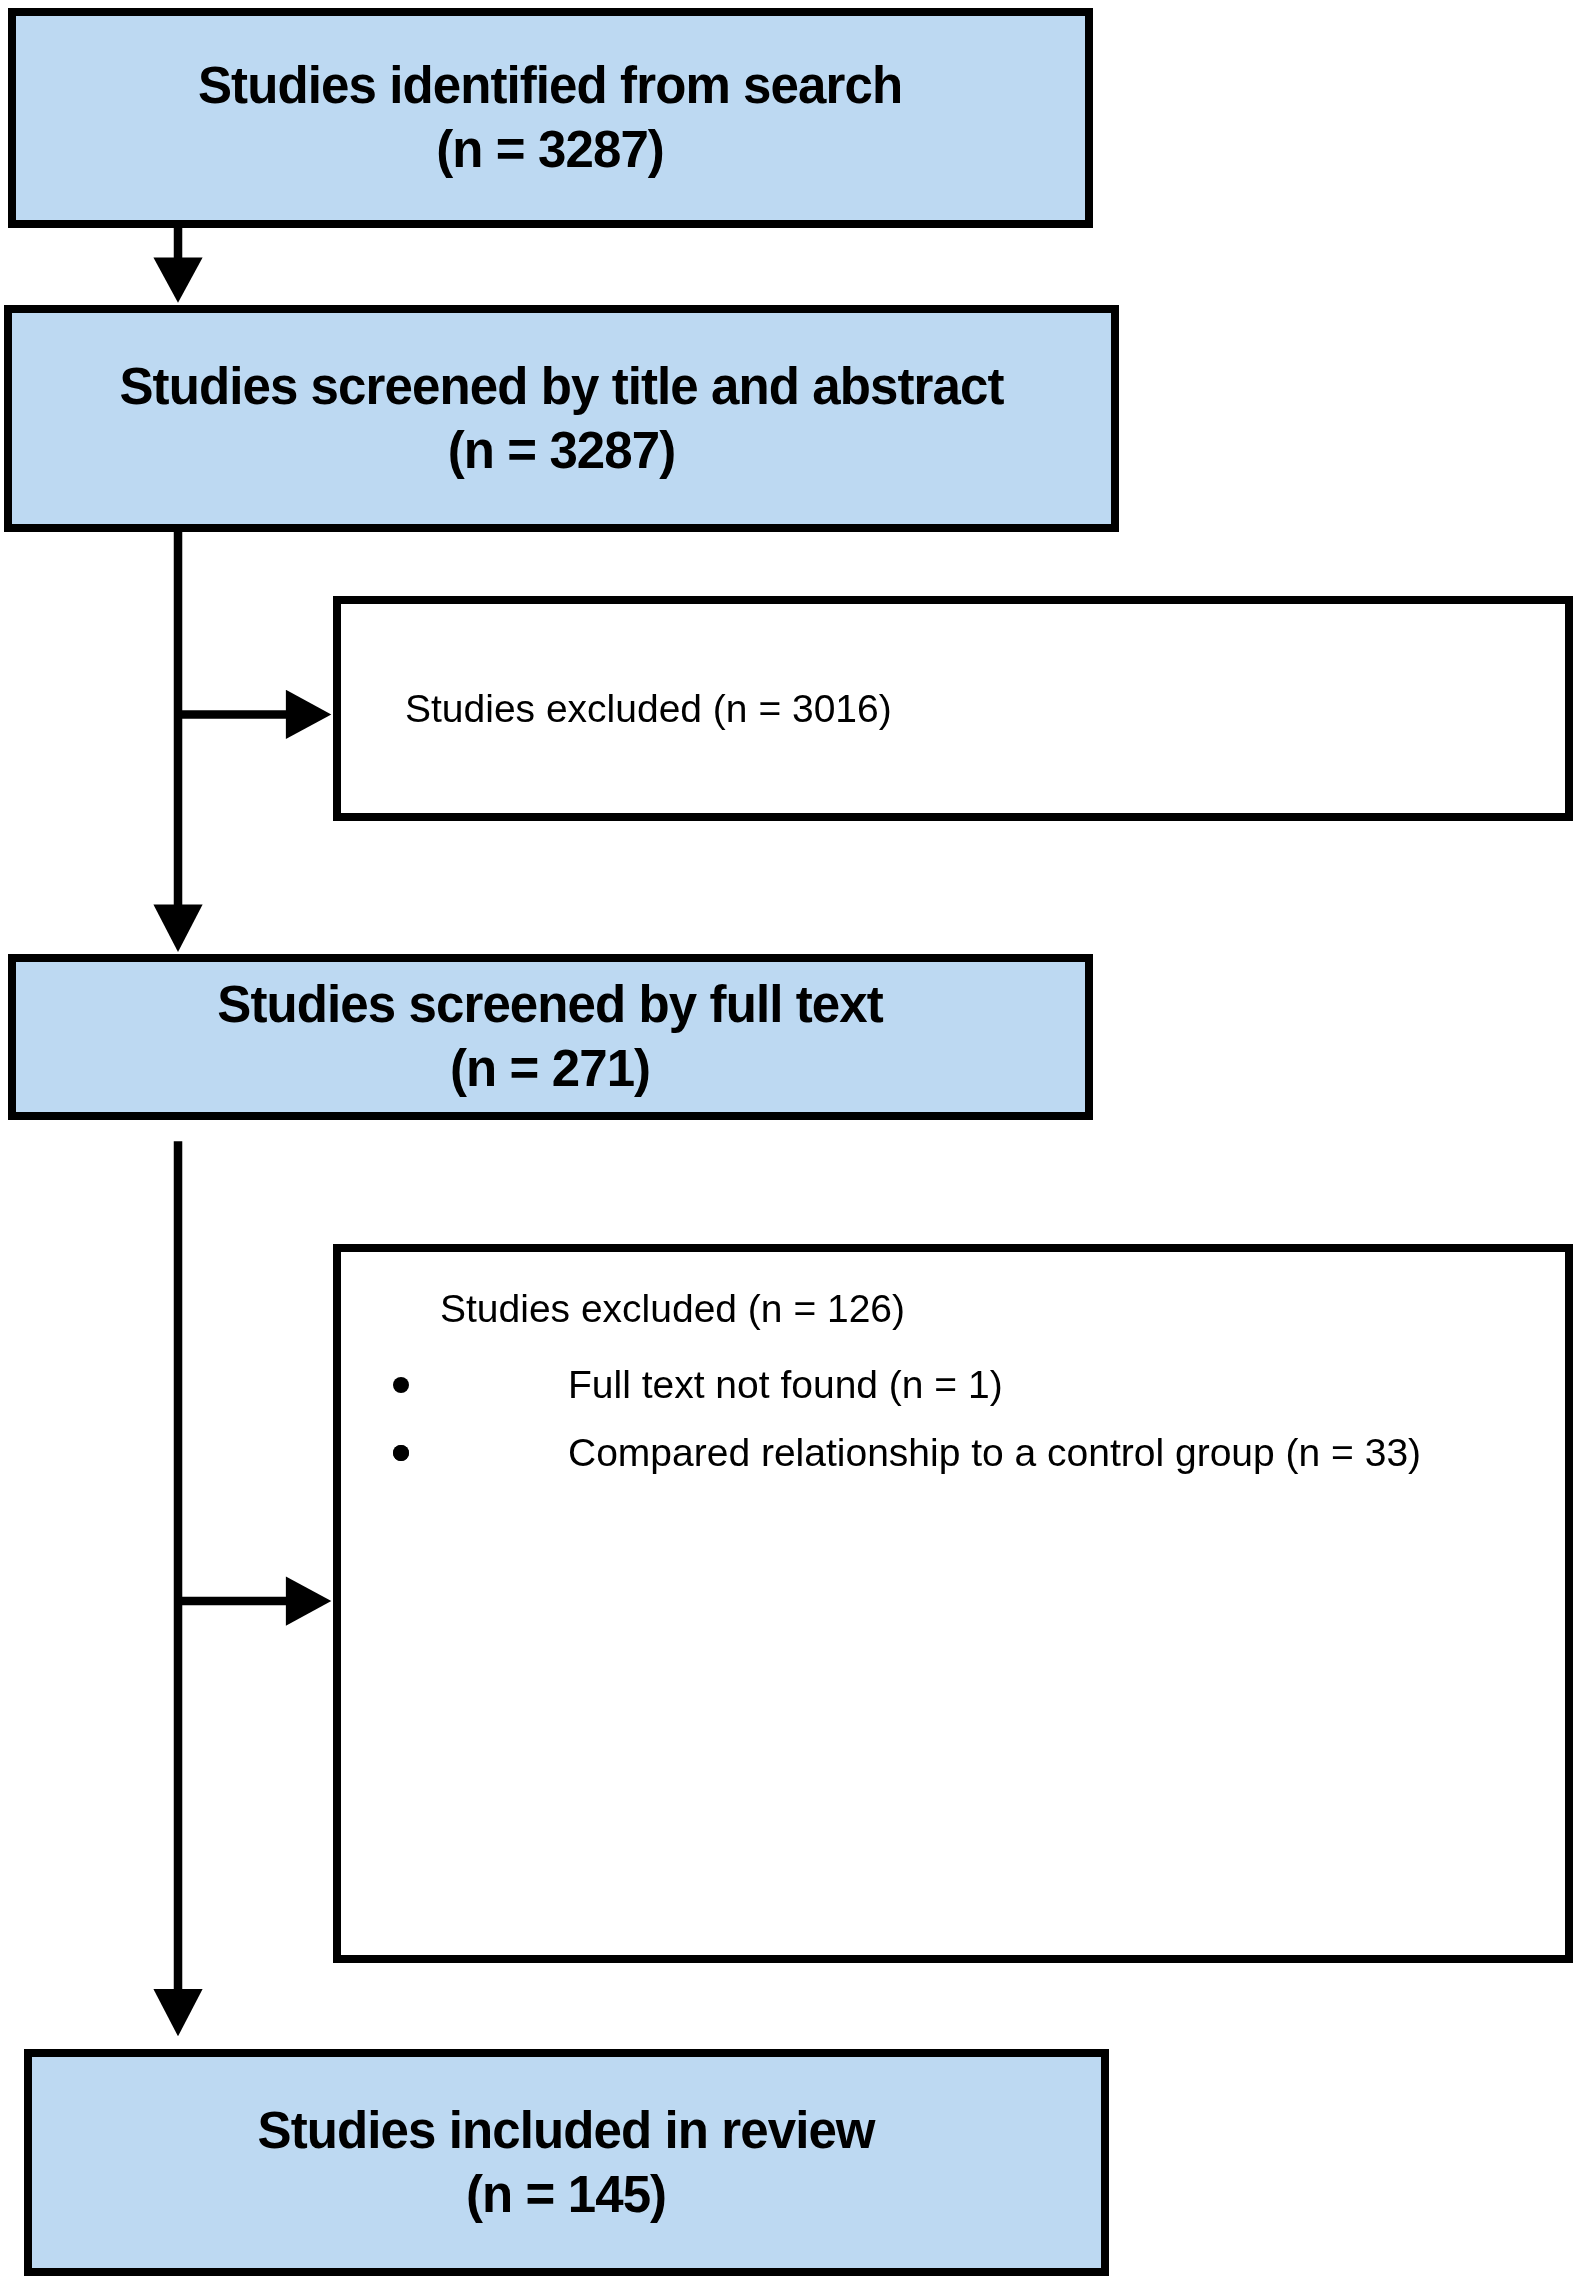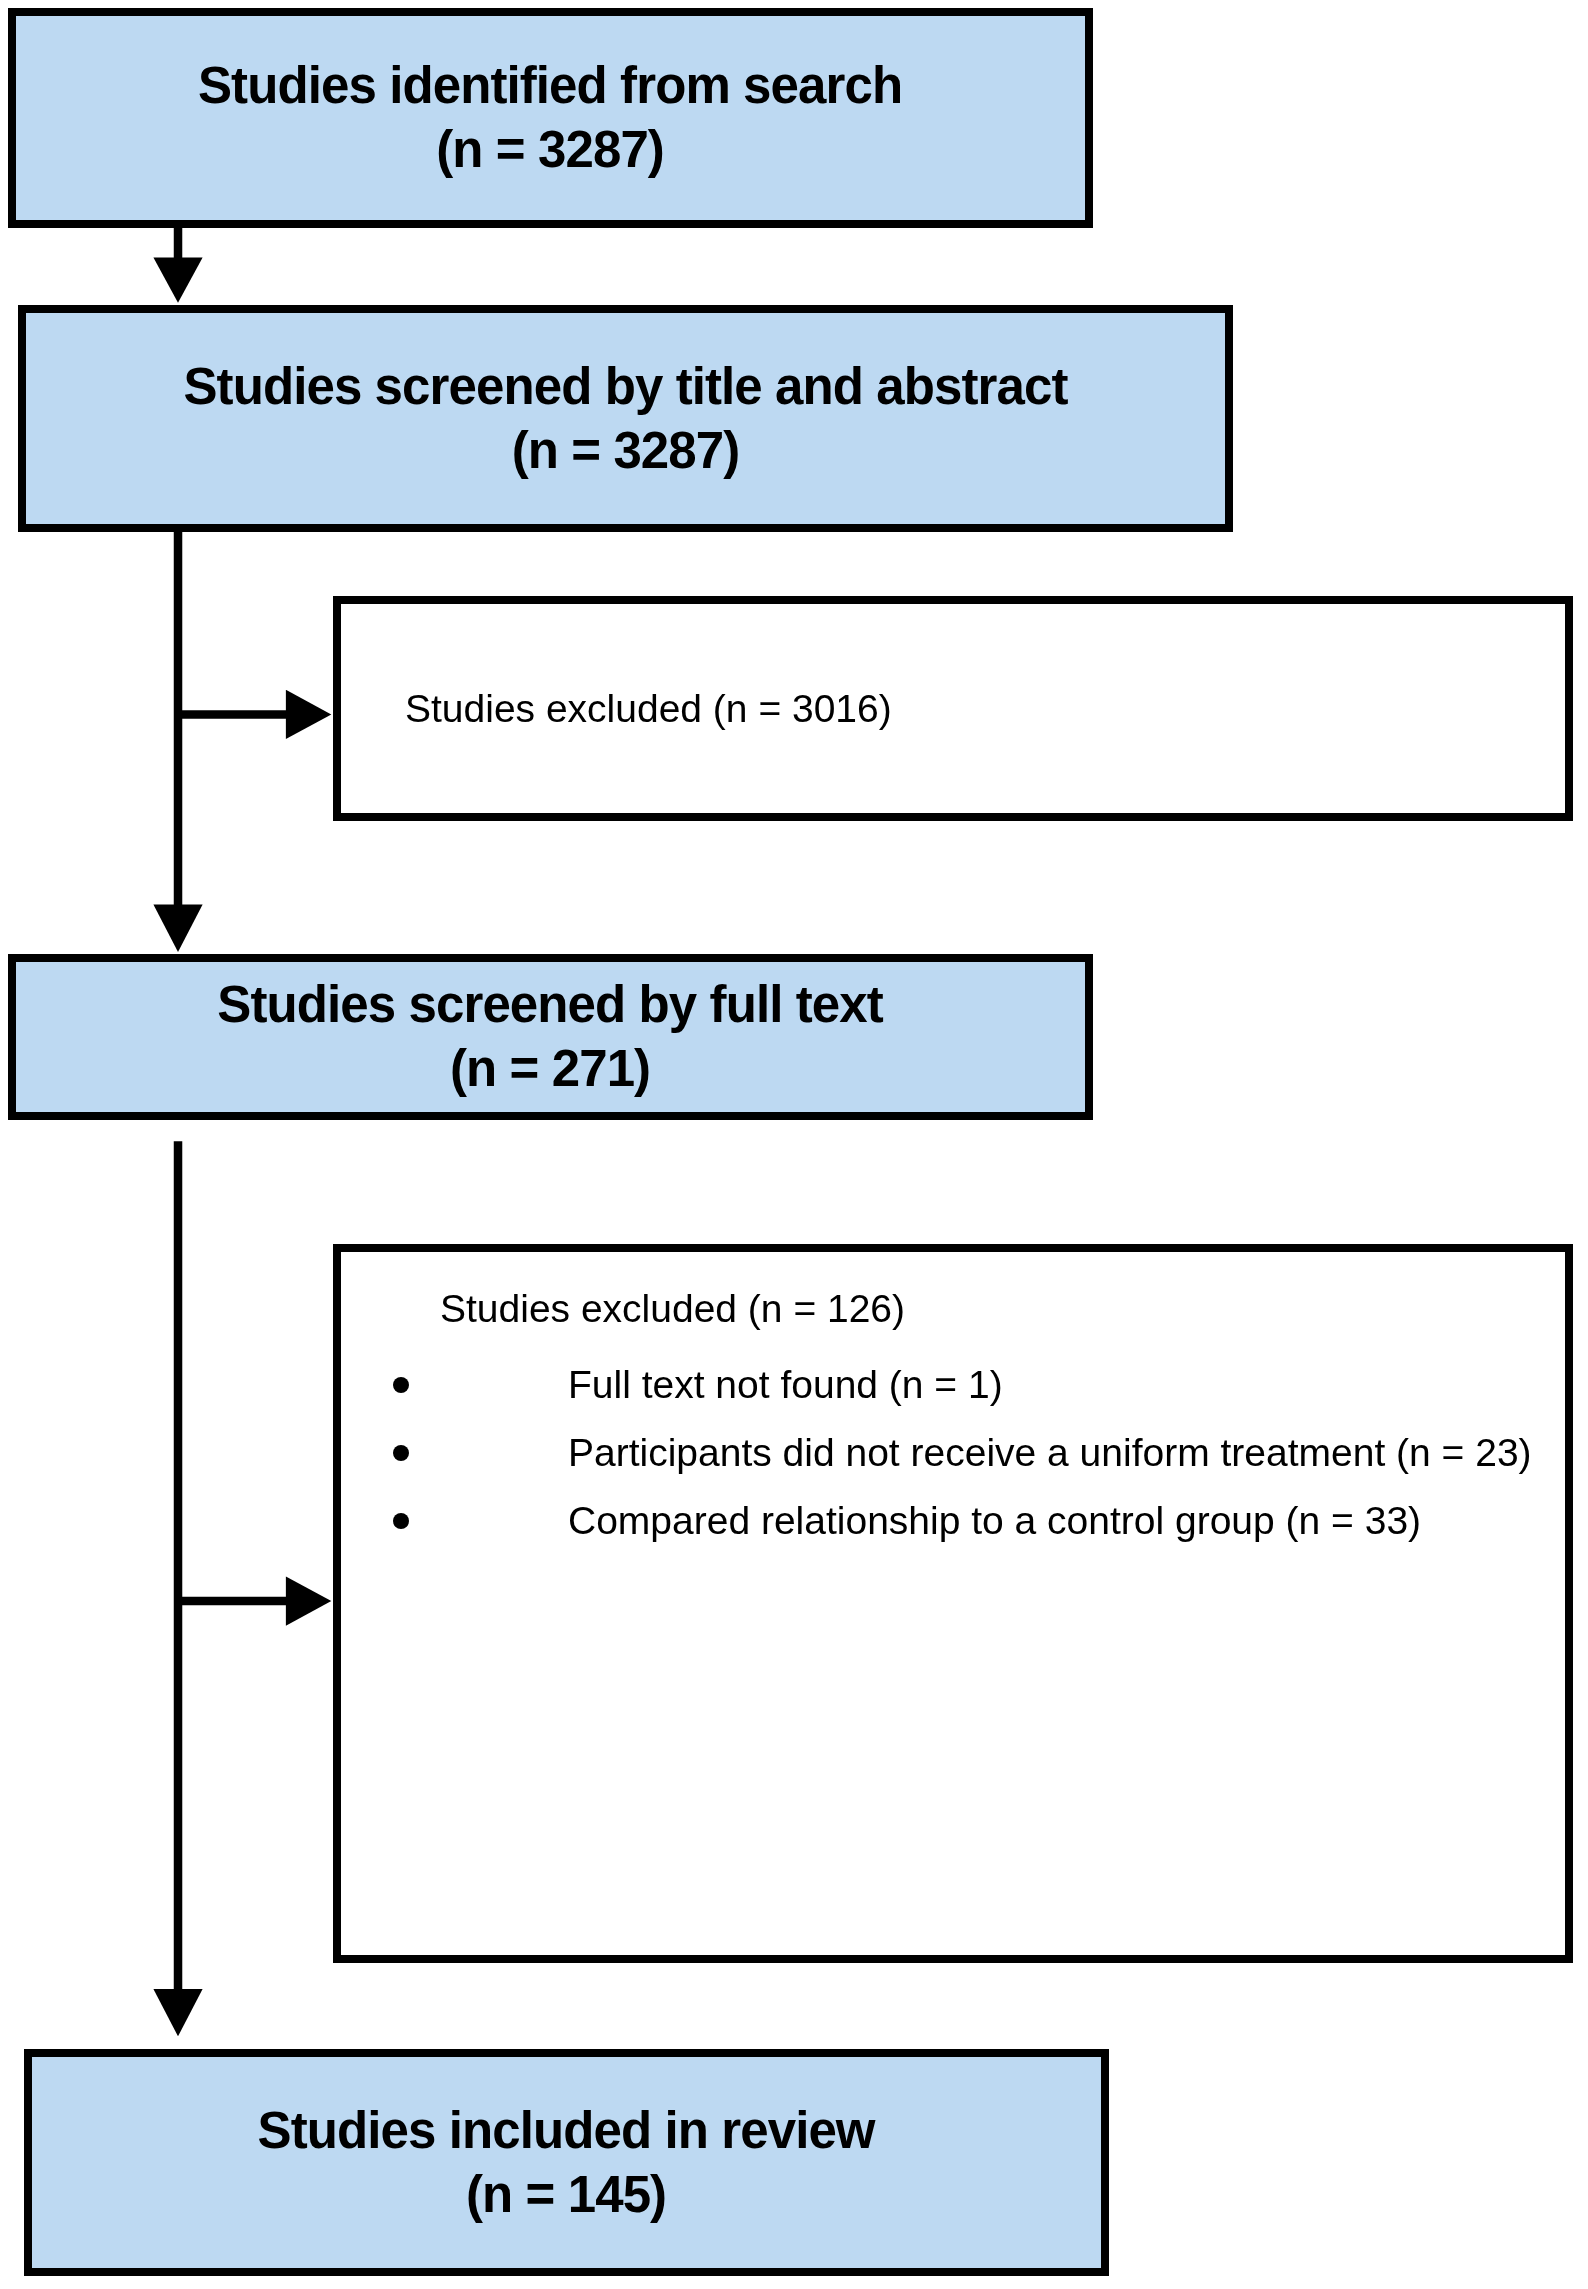--- a/index.html
+++ b/index.html
@@ -47,21 +47,21 @@
   }
   #node-excluded-fulltext .dot{
     position:absolute;
     left:52px;top:26.5px;
     width:16px;height:16px;
     border-radius:50%;
     background:#000;
   }
   
   #node-identified      { left:7.6px;   top:7.6px;    width:1085px; height:220px; }
-  #node-screened-title  { left:18px;   top:305px;  width:1215px; height:227px; }
+  #node-screened-title  { left:4px;   top:305px;  width:1115px; height:227px; }
   #node-excluded-screen { left:333px; top:596px;  width:1240px; height:225px; }
   #node-screened-full   { left:7.6px;   top:954px; width:1085px; height:166px; }
   #node-excluded-fulltext{left:333px; top:1244px; width:1240px; height:719px; }
   #node-included        { left:7.6px;   top:2049px; width:1085px; height:227px;margin-left:16px; }
   #connector-layer{
     position:absolute;left:0;top:0;width:1589px;height:2289px;
   }
 </style>
 </head>
 <body>
@@ -117,21 +117,20 @@
 
   <div class="node white" id="node-excluded-fulltext">
     <div class="heading">Studies excluded (n = 126)</div>
     <ul>
       <li>
         <span class="dot"></span>
         <span>Full text not found (n = 1)</span>
       </li>
       <li>
         <span class="dot"></span>
-        <span>Participants did not receive a uniform treatment (n = 23)</span>
       </li>
       <li>
         <span class="dot"></span>
         <span>Compared relationship to a control group (n = 33)</span>
       </li>
     </ul>
   </div>
 
   <div class="node blue" id="node-included">
     <div>Studies included in review</div>

